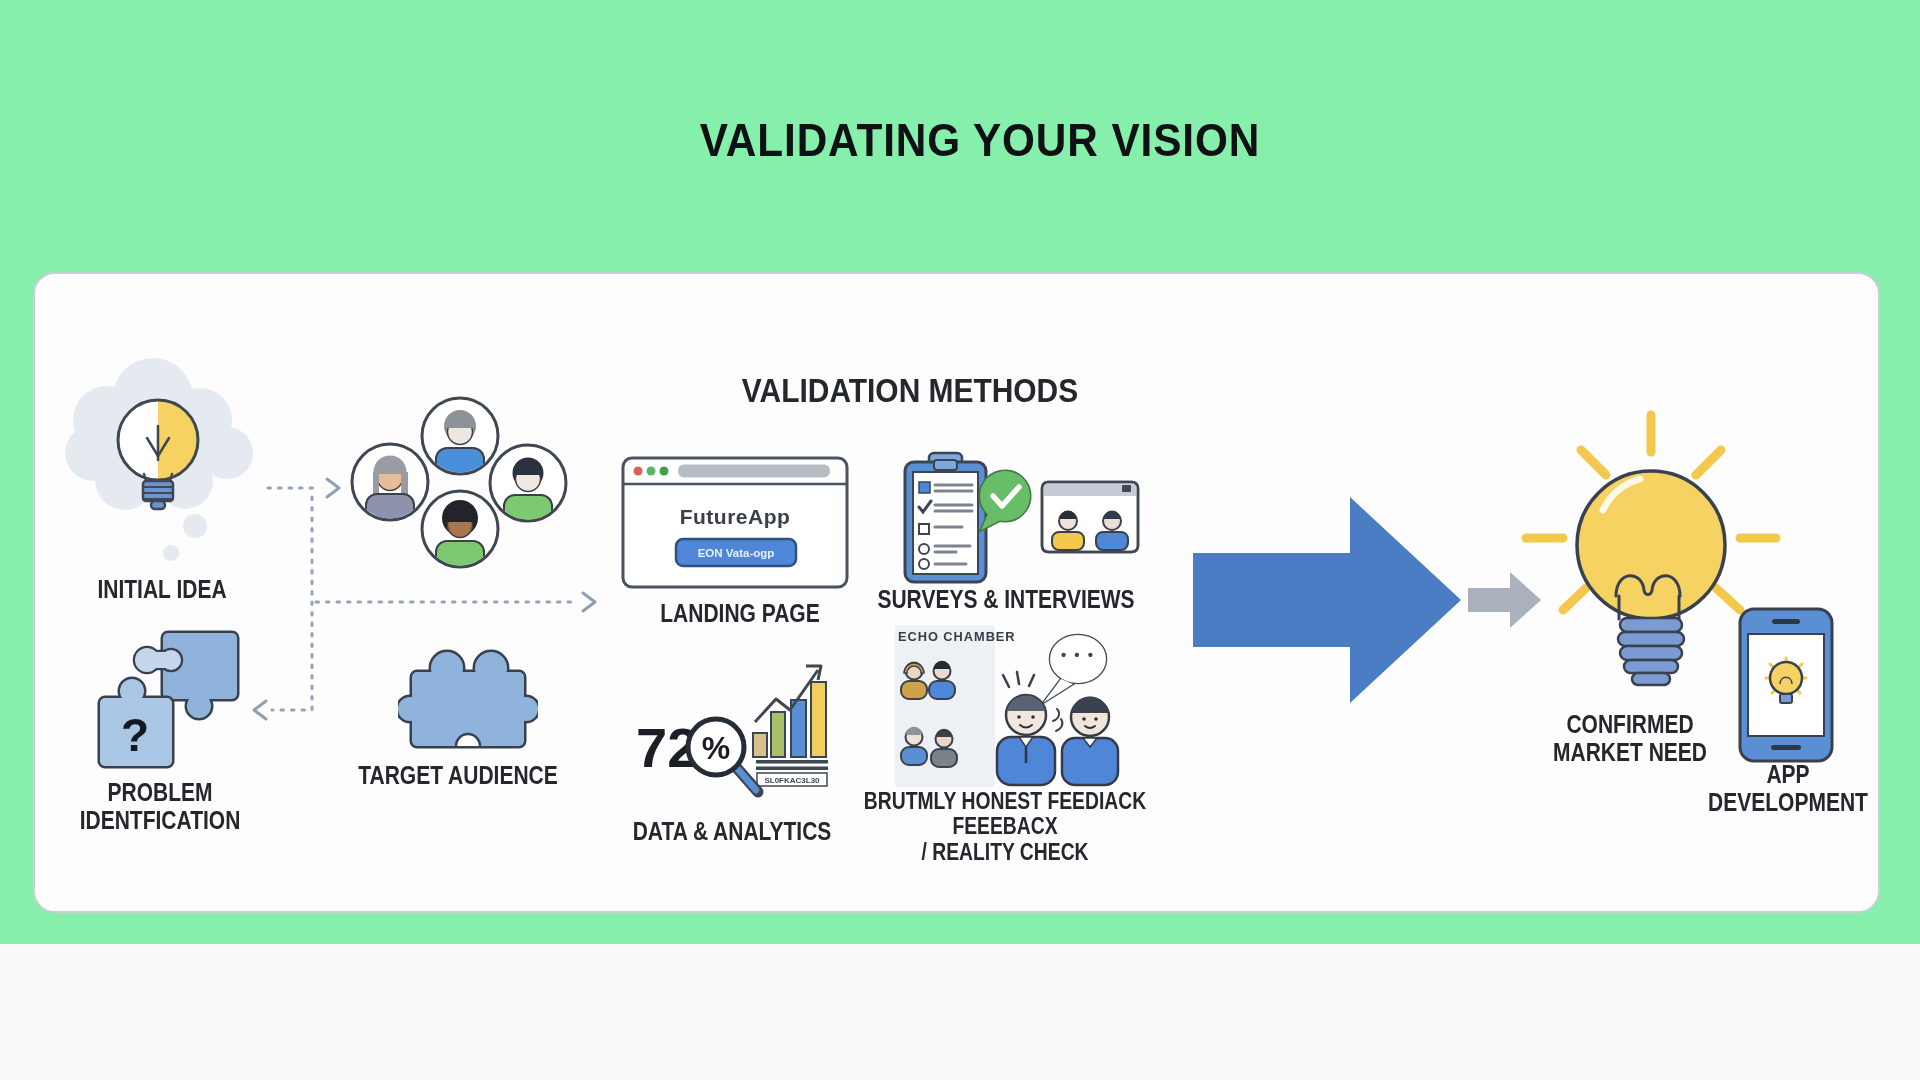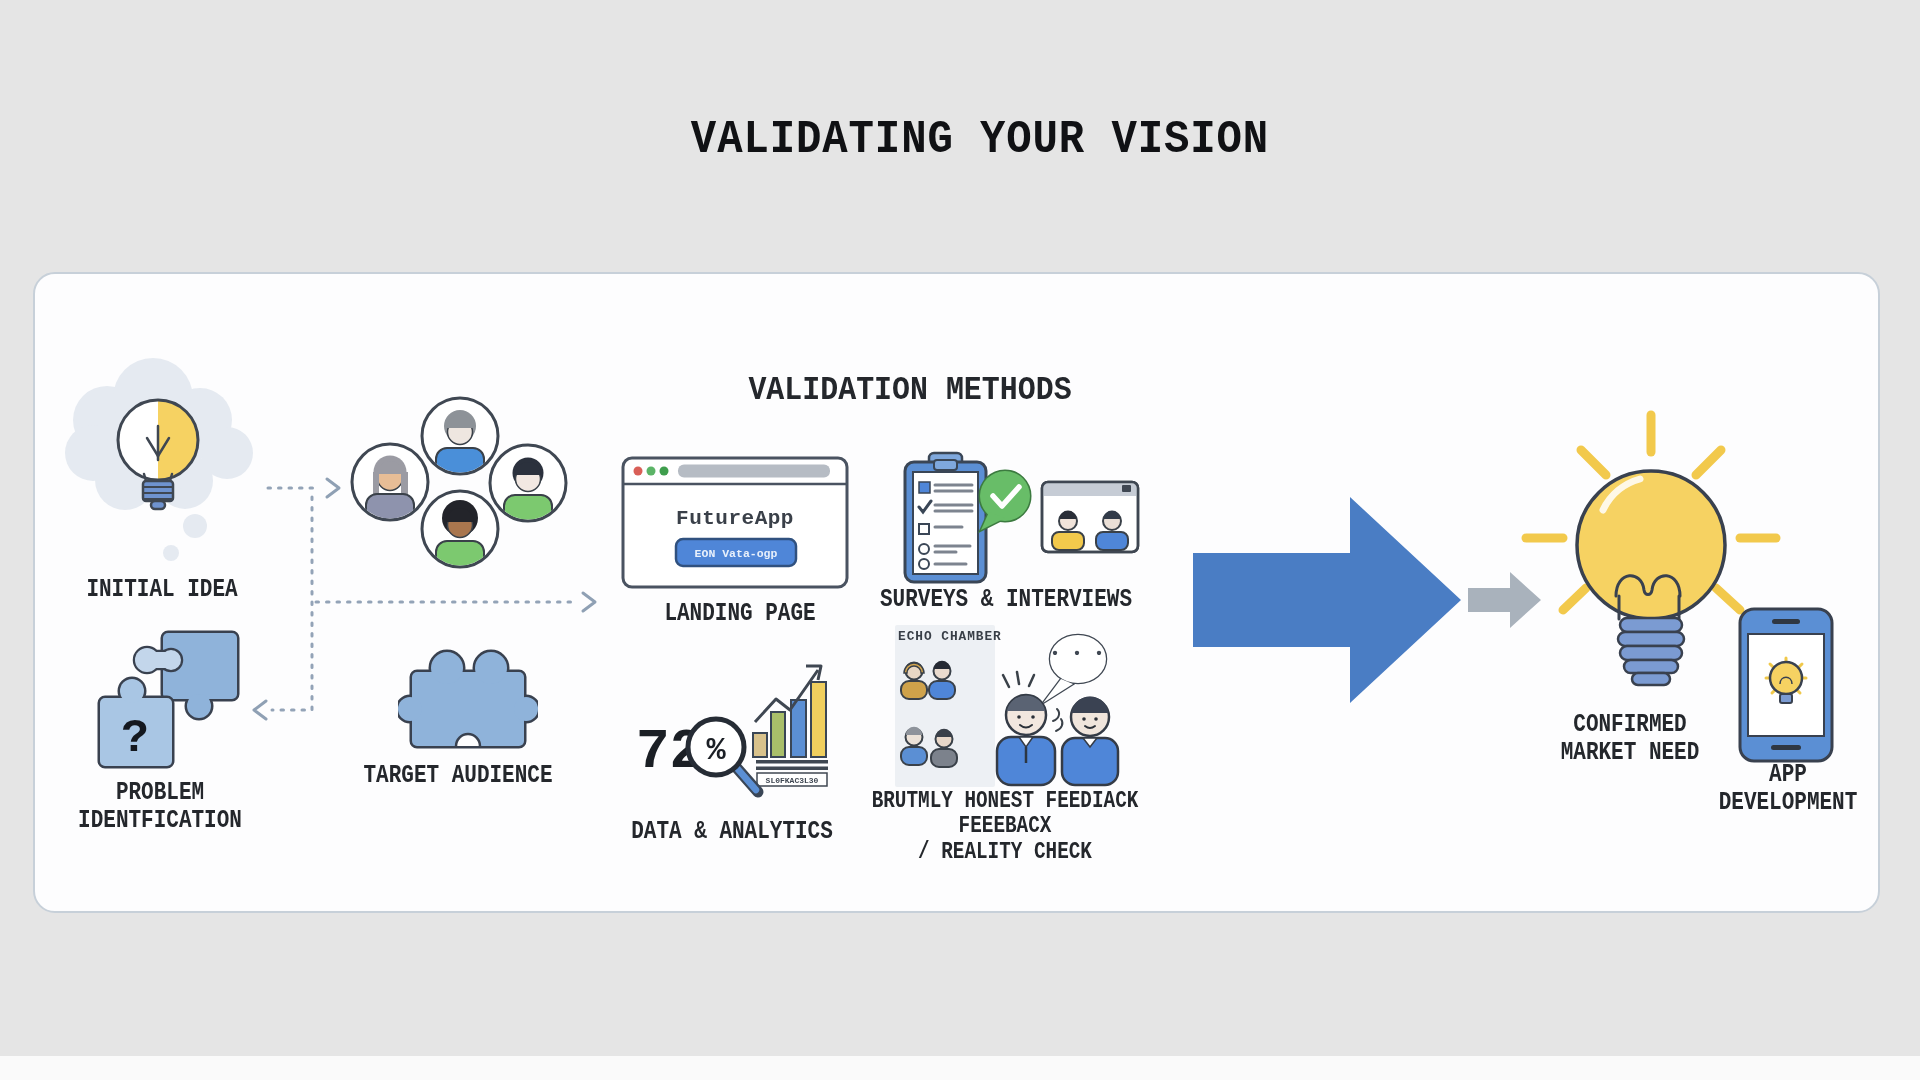--- a/index.html
+++ b/index.html
@@ -1,17 +1,17 @@
 <!DOCTYPE html>
 <html><head>
 <meta charset="utf-8">
 <style>
   html,body{margin:0;padding:0;background:#fafafa;}
-  #canvas{position:relative;width:1920px;height:1056px;background:#e5e5e5;overflow:hidden;
-          font-family:Liberation Mono, monospace;}
+  #canvas{position:relative;width:1920px;height:944px;background:#86efac;overflow:hidden;
+          font-family:Liberation Sans, sans-serif;}
   .abs{position:absolute;}
   .cap{position:absolute;font-weight:700;color:#24272c;text-align:center;
        transform:scaleX(0.84);line-height:1.1;white-space:nowrap;}
   .cap span{display:block;}
   #panel{position:absolute;left:33px;top:272px;width:1843px;height:637px;
          border:2px solid #c7d0d9;border-radius:22px;background:#fdfdfe;}
   #title{left:580px;width:800px;top:114px;font-size:47px;font-weight:800;transform:scaleX(0.9);letter-spacing:1px;color:#101114;}
   #heading{left:710px;width:400px;top:372px;font-size:34px;font-weight:800;transform:scaleX(0.88);}
   #lbl-initial{left:-38px;width:400px;top:576px;font-size:25px;}
   #lbl-problem{left:-40px;width:400px;top:779px;font-size:25px;}

